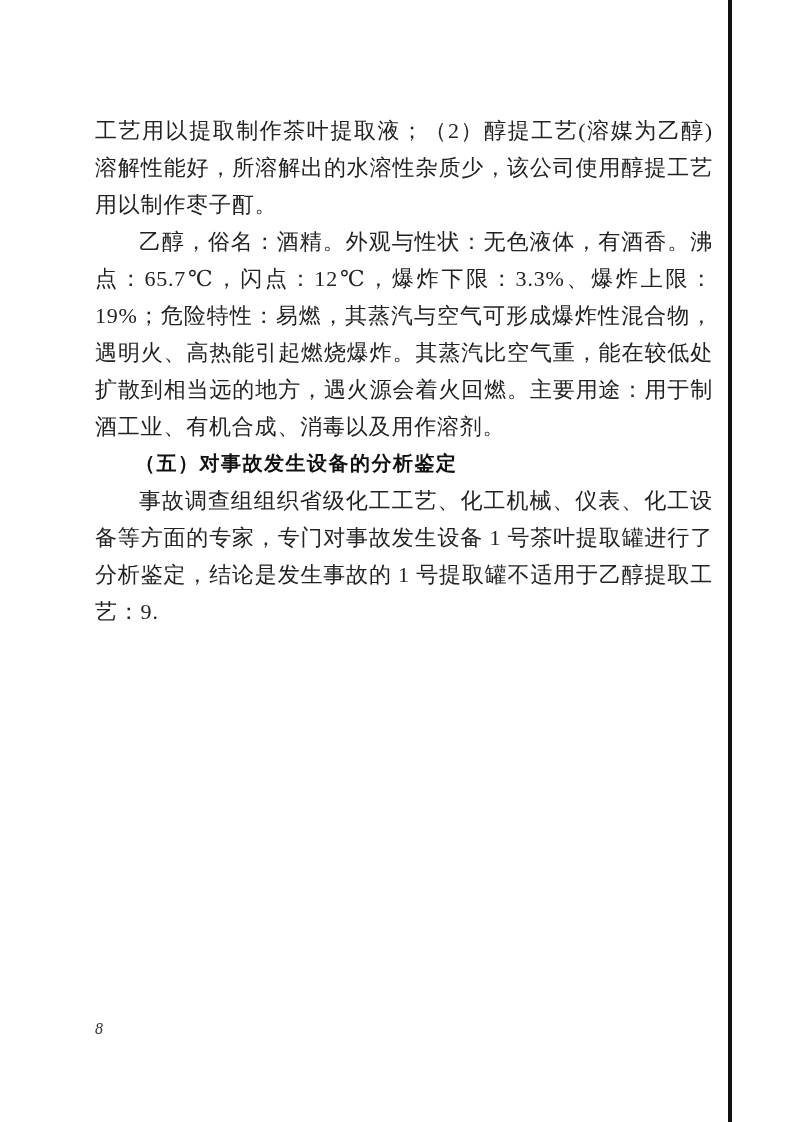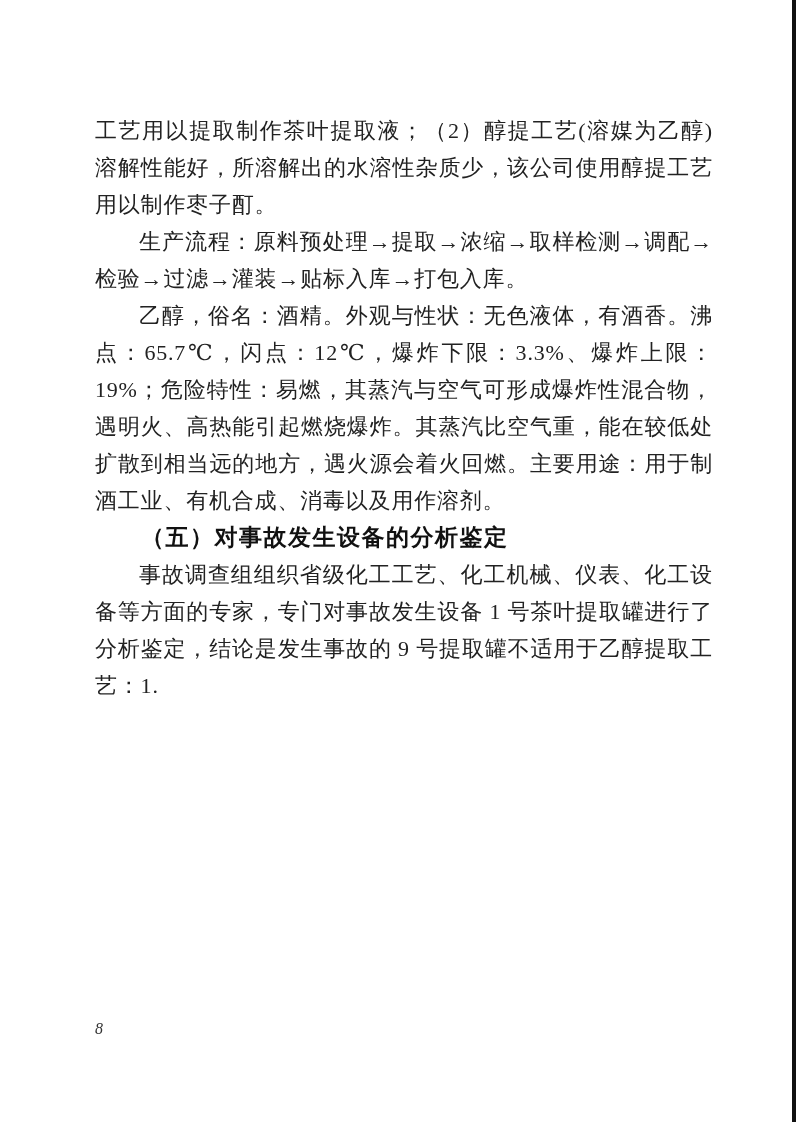--- a/index.html
+++ b/index.html
@@ -5,21 +5,21 @@
   * { margin: 0; padding: 0; box-sizing: border-box; }
   html, body {
     width: 796px;
     height: 1122px;
     background: #ffffff;
     overflow: hidden;
     font-family: "Liberation Serif", "DejaVu Serif", serif;
   }
   .page {
     position: relative;
-    width: 796px;
+    width: 732px;
     height: 1122px;
     background: #ffffff;
   }
   
   .edge-line {
     position: absolute;
     top: 0;
     right: 0;
     width: 4px;
     height: 100%;
@@ -34,21 +34,21 @@
     font-size: 22px;
     line-height: 37px;
     letter-spacing: 0.8px;
     text-align: justify;
   }
   .content p { margin: 0; }
   .para-indent { text-indent: 2em; }
   .section-heading {
     font-weight: bold;
     text-indent: 2em;
-    font-size: 23px;
+    font-size: 20px;
     color: #111111;
     font-family: "Liberation Sans", "DejaVu Sans", sans-serif;
     letter-spacing: 1.5px;
   }
   .page-number {
     position: absolute;
     left: 95px;
     top: 1020px;
     font-size: 16px;
     font-style: italic;
@@ -57,26 +57,25 @@
   }
 </style>
 </head>
 <body>
 
 <div class="page">
 
   <div class="content">
     <p>工艺用以提取制作茶叶提取液；（2）醇提工艺(溶媒为乙醇)溶解性能好，所溶解出的水溶性杂质少，该公司使用醇提工艺用以制作枣子酊。</p>
 
-    <p class="para-indent">生产流程：原料预处理→提取→浓缩→取样检测→调配→检验→过滤→灌装→贴标入库→打包入库。</p>
 
 
     <p class="para-indent">乙醇，俗名：酒精。外观与性状：无色液体，有酒香。沸点：65.7℃，闪点：12℃，爆炸下限：3.3%、爆炸上限：19%；危险特性：易燃，其蒸汽与空气可形成爆炸性混合物，遇明火、高热能引起燃烧爆炸。其蒸汽比空气重，能在较低处扩散到相当远的地方，遇火源会着火回燃。主要用途：用于制酒工业、有机合成、消毒以及用作溶剂。</p>
 
     <p class="section-heading">（五）对事故发生设备的分析鉴定</p>
 
-    <p class="para-indent">事故调查组组织省级化工工艺、化工机械、仪表、化工设备等方面的专家，专门对事故发生设备 1 号茶叶提取罐进行了分析鉴定，结论是发生事故的 9 号提取罐不适用于乙醇提取工艺：1.</p>
+    <p class="para-indent">事故调查组组织省级化工工艺、化工机械、仪表、化工设备等方面的专家，专门对事故发生设备 1 号茶叶提取罐进行了分析鉴定，结论是发生事故的 1 号提取罐不适用于乙醇提取工艺：9.</p>
   </div>
 
   <div class="page-number">8</div>
 
   <div class="edge-line"></div>
 </div>
 
 </body></html>

